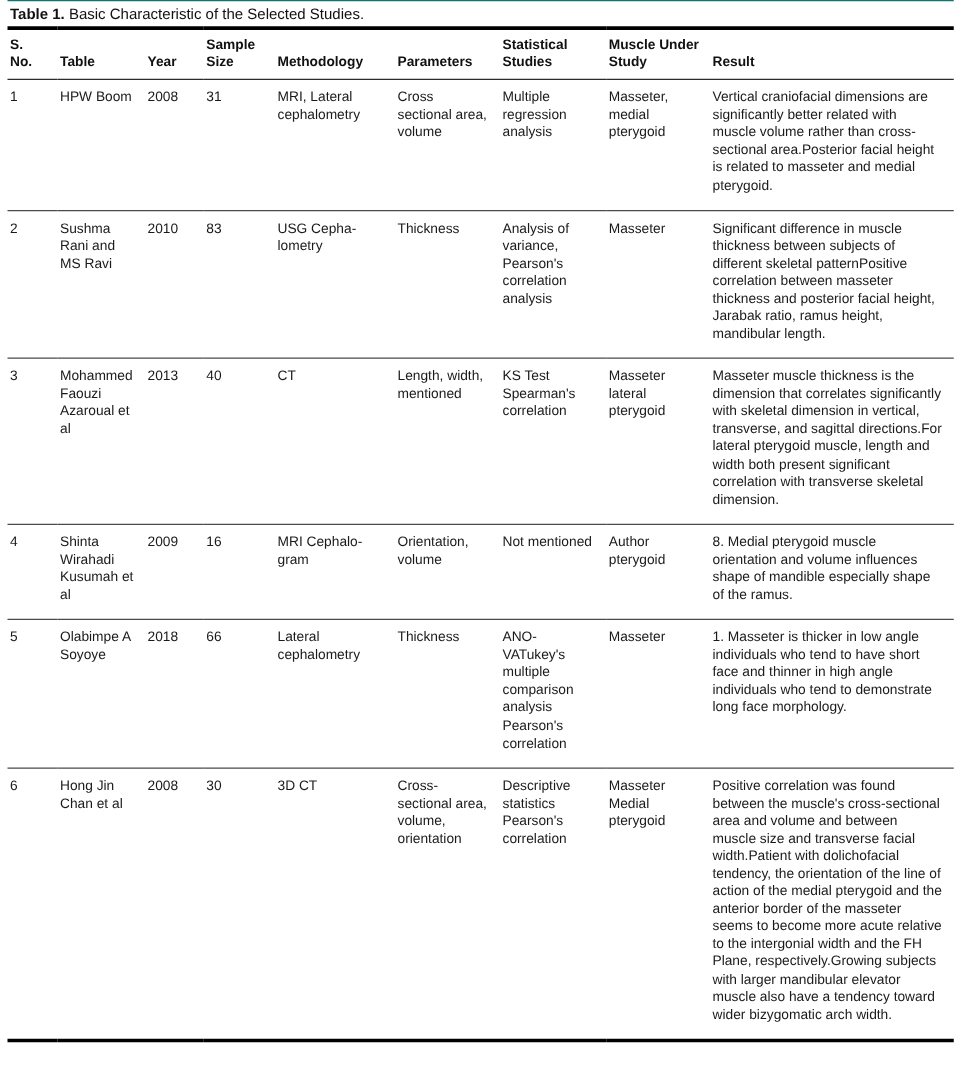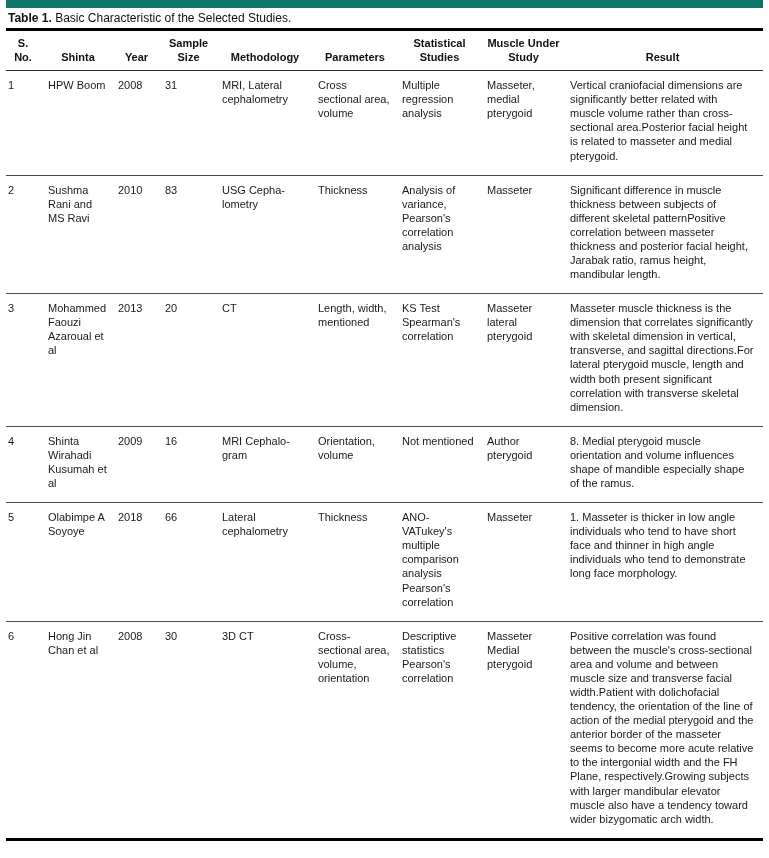--- a/index.html
+++ b/index.html
@@ -8,37 +8,37 @@
     background: #ffffff;
     color: #1a1a1a;
     font-family: "Liberation Sans", "DejaVu Sans", sans-serif;
   }
   .page {
     width: 769px;
     box-sizing: border-box;
     padding: 0 6px;
   }
   .caption {
-    border-top: 8px solid #0f766e;
+    border-top: 1px solid #0f766e;
     font-size: 12px;
     padding: 3px 0 3px 2px;
     color: #111;
   }
   .caption .cap-label { font-weight: bold; }
   table.study-table {
     border-collapse: collapse;
     table-layout: fixed;
     width: 757px;
     border-top: 3px solid #000;
     border-bottom: 3px solid #000;
     font-size: 11px;
     line-height: 1.28;
   }
   thead th {
-    text-align: center;
+    text-align: left;
     vertical-align: bottom;
     font-weight: bold;
     padding: 5px 8px 6px 2px;
     border-bottom: 1px solid #2b2b2b;
     color: #111;
   }
   tbody tr { border-bottom: 1px solid #4a4a4a; }
   tbody tr:last-child { border-bottom: none; }
   tbody td {
     vertical-align: top;
@@ -74,21 +74,21 @@
         <col class="c-size">
       <col class="c-meth">
         <col class="c-param">
         <col class="c-stat">
         <col class="c-musc">
         <col class="c-res">
     </colgroup>
     <thead>
       <tr>
         <th>S. No.</th>
-        <th>Shinta</th>
+        <th>Table</th>
         <th>Year</th>
         <th>Sample Size</th>
         <th>Methodology</th>
         <th>Parameters</th>
         <th>Statistical Studies</th>
         <th>Muscle Under Study</th>
         <th>Result</th>
       </tr>
     </thead>
     <tbody>
@@ -111,21 +111,21 @@
         <td>USG Cepha-lometry</td>
         <td>Thickness</td>
         <td>Analysis of variance, Pearson's correlation analysis</td>
         <td>Masseter</td>
         <td>Significant difference in muscle thickness between subjects of different skeletal patternPositive correlation between masseter thickness and posterior facial height, Jarabak ratio, ramus height, mandibular length.</td>
       </tr>
       <tr>
         <td>3</td>
         <td>Mohammed Faouzi Azaroual et al</td>
         <td>2013</td>
-        <td>20</td>
+        <td>40</td>
         <td>CT</td>
         <td>Length, width, mentioned</td>
         <td>KS Test Spearman's correlation</td>
         <td>Masseter lateral pterygoid</td>
         <td>Masseter muscle thickness is the dimension that correlates significantly with skeletal dimension in vertical, transverse, and sagittal directions.For lateral pterygoid muscle, length and width both present significant correlation with transverse skeletal dimension.</td>
       </tr>
       <tr>
         <td>4</td>
         <td>Shinta Wirahadi Kusumah et al</td>
         <td>2009</td>

